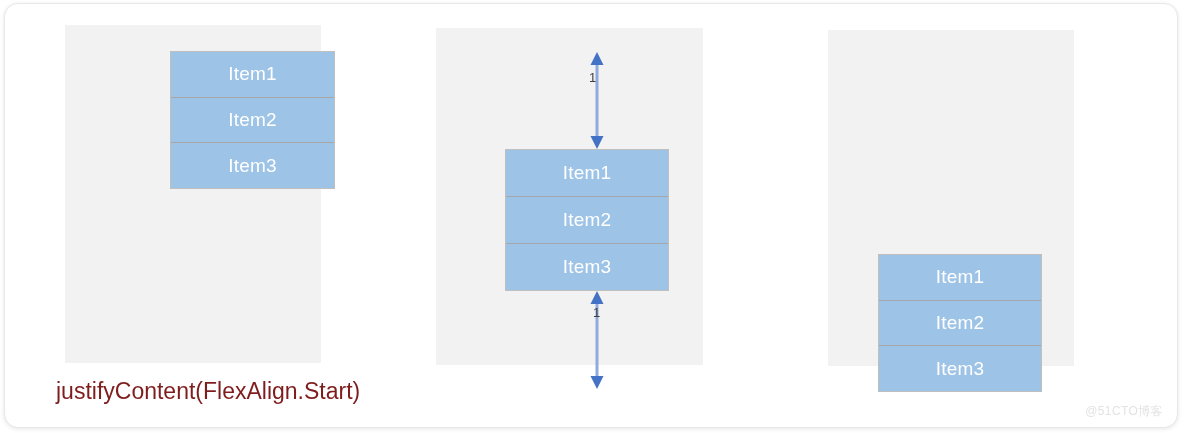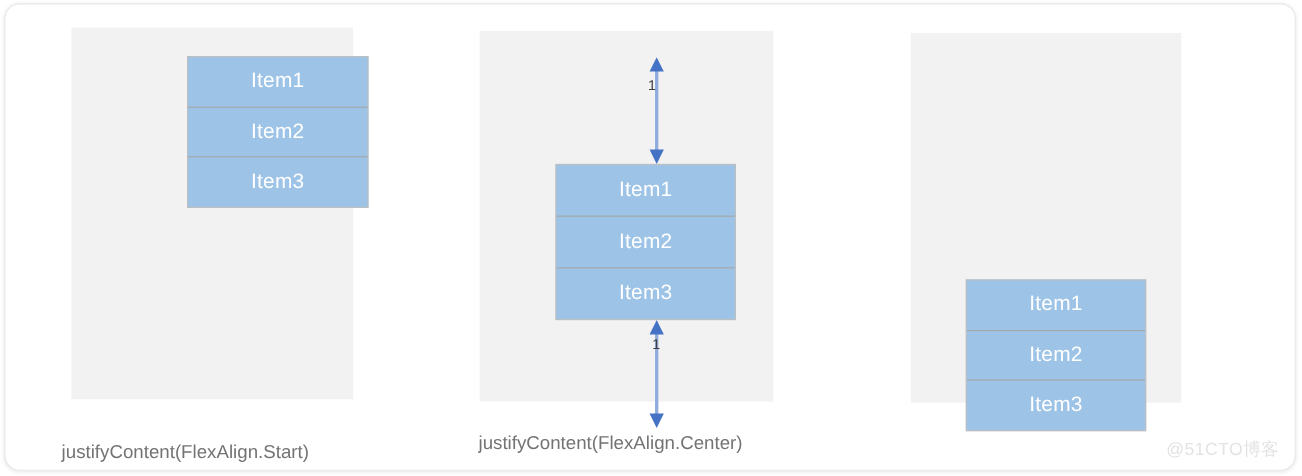--- a/index.html
+++ b/index.html
@@ -72,25 +72,24 @@
     letter-spacing: 0.2px;
     border-bottom: 1px solid #a6a6a6;
     box-sizing: border-box;
     user-select: none;
   }
   .item:last-child { border-bottom: none; }
 
   
   .caption {
     position: absolute;
-    font-size: 17px;
-    color: #737373;
+    font-size: 23px;
+    color: #7f1d1d;
     white-space: nowrap;
     font-family: "Liberation Sans", sans-serif;
-    margin-top: 23px;
   }
   #caption-start  { left: 51px; top: 374px; }
   #caption-center { left: 10px; top: 366px; }
   #caption-end    { left: 3px;  top: 369px; }
 
   
   .arrow-wrap {
     position: absolute;
     left: 152px;
     width: 18px;
@@ -108,21 +107,21 @@
     white-space: nowrap;
   }
   #arrow-label-top    { left: 584px; top: 66px; }
   #arrow-label-bottom { left: 588px; top: 301px; }
 
   
   #watermark {
     position: absolute;
     right: 14px;
     bottom: 7px;
-    font-size: 16px;
+    font-size: 12px;
     color: #e3e3e3;
     letter-spacing: 0.4px;
     font-family: "Liberation Sans", sans-serif;
     user-select: none;
   }
 </style>
 </head>
 <body>
 
 <div id="card">
@@ -160,21 +159,20 @@
 
       <div class="arrow-wrap" id="arrow-bottom">
         <svg width="18" height="98" viewBox="0 0 18 98" xmlns="http://www.w3.org/2000/svg">
           <line x1="9" y1="10" x2="9" y2="88" stroke="#8faadc" stroke-width="3"></line>
           <polygon points="9,0 15.5,13 2.5,13" fill="#4472c4"></polygon>
           <polygon points="9,98 15.5,85 2.5,85" fill="#4472c4"></polygon>
         </svg>
       </div>
     </div>
 
-    <div class="caption" id="caption-center">justifyContent(FlexAlign.Center)</div>
   </div>
 
   <div class="arrow-label" id="arrow-label-top">1</div>
   <div class="arrow-label" id="arrow-label-bottom">1</div>
 
   <div class="panel" id="panel-end">
 
     <div class="container-box" id="container-end">
       <div class="item-stack" id="stack-end">
         <div class="item">Item1</div>

